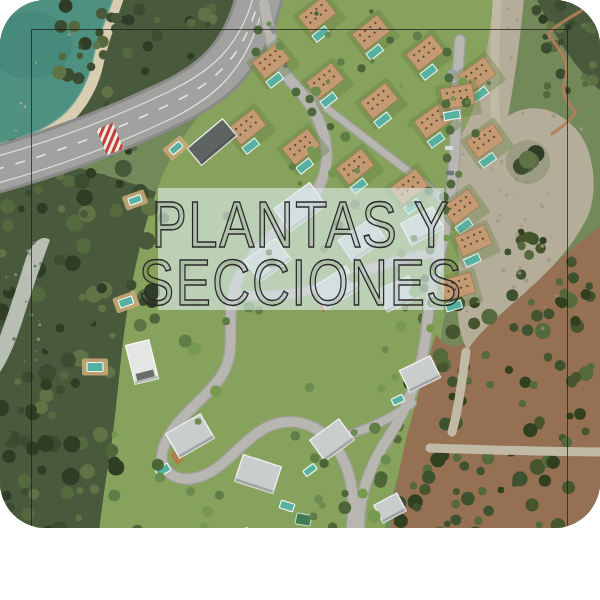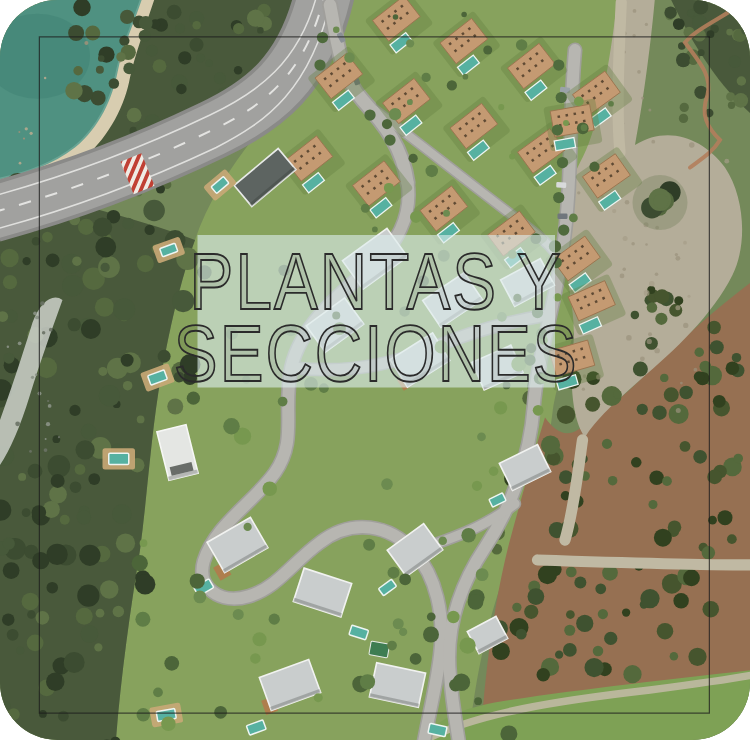--- a/index.html
+++ b/index.html
@@ -1,17 +1,17 @@
 <!DOCTYPE html>
 <html style="--water: #4f9181; --waterDeep: #3f8274; --sand: #d8cdb0; --forest: #49593b; --lawn: #87a25d; --lawnLight: #93ad66; --lawnBottom: #7ea155; --road: #a1a19f; --roadCasing: #8a8a88; --roadLine: #efefec; --street: #b7b6b1; --streetCasing: #a09f9b; --track: #c0b9a3; --dirt: #b4ad99; --scrub: #967052; --trail: #b37e5c; --rocks: #cbd0c9; --pool: #56b1a1; --poolRim: #eef5f2; --roofTan: #c49a72; --roofTanEdge: #9a744f; --roofGray: #c9cdcd; --roofWhite: #e4e6e3; --roofDark: #5d6461; --deck: #c9a977; --deckDark: #b07c4c; --treeDark: #3c4c31; --treeMid: #55693f; --bush: #5f7d46; --overlayBg: #dcecec; --titleColor: #2b2b2b; --frame: #1c1c1c; --crosswalkRed: #c23b2e; --carGray: #8a9096;"><head>
 <meta charset="utf-8">
 <style>
   html,body{margin:0;padding:0;background:#ffffff;}
   body{display:flex;justify-content:center;align-items:flex-start;font-family:"Liberation Sans",sans-serif;}
-  .canvas{width:600px;height:592px;border-radius:46px;overflow:hidden;position:relative;background:#7d9464;}
+  .canvas{width:600px;height:528px;border-radius:46px;overflow:hidden;position:relative;background:#7d9464;}
   svg{display:block;}
   .water{fill:var(--water);}
   .waterDeep{fill:var(--waterDeep);}
   .sand{fill:var(--sand);}
   .forest{fill:var(--forest);}
   .lawn{fill:var(--lawn);}
   .lawnBottom{fill:var(--lawnBottom);}
   .dirt{fill:var(--dirt);}
   .scrub{fill:var(--scrub);}
   .rocks{fill:var(--rocks);opacity:.85;}

